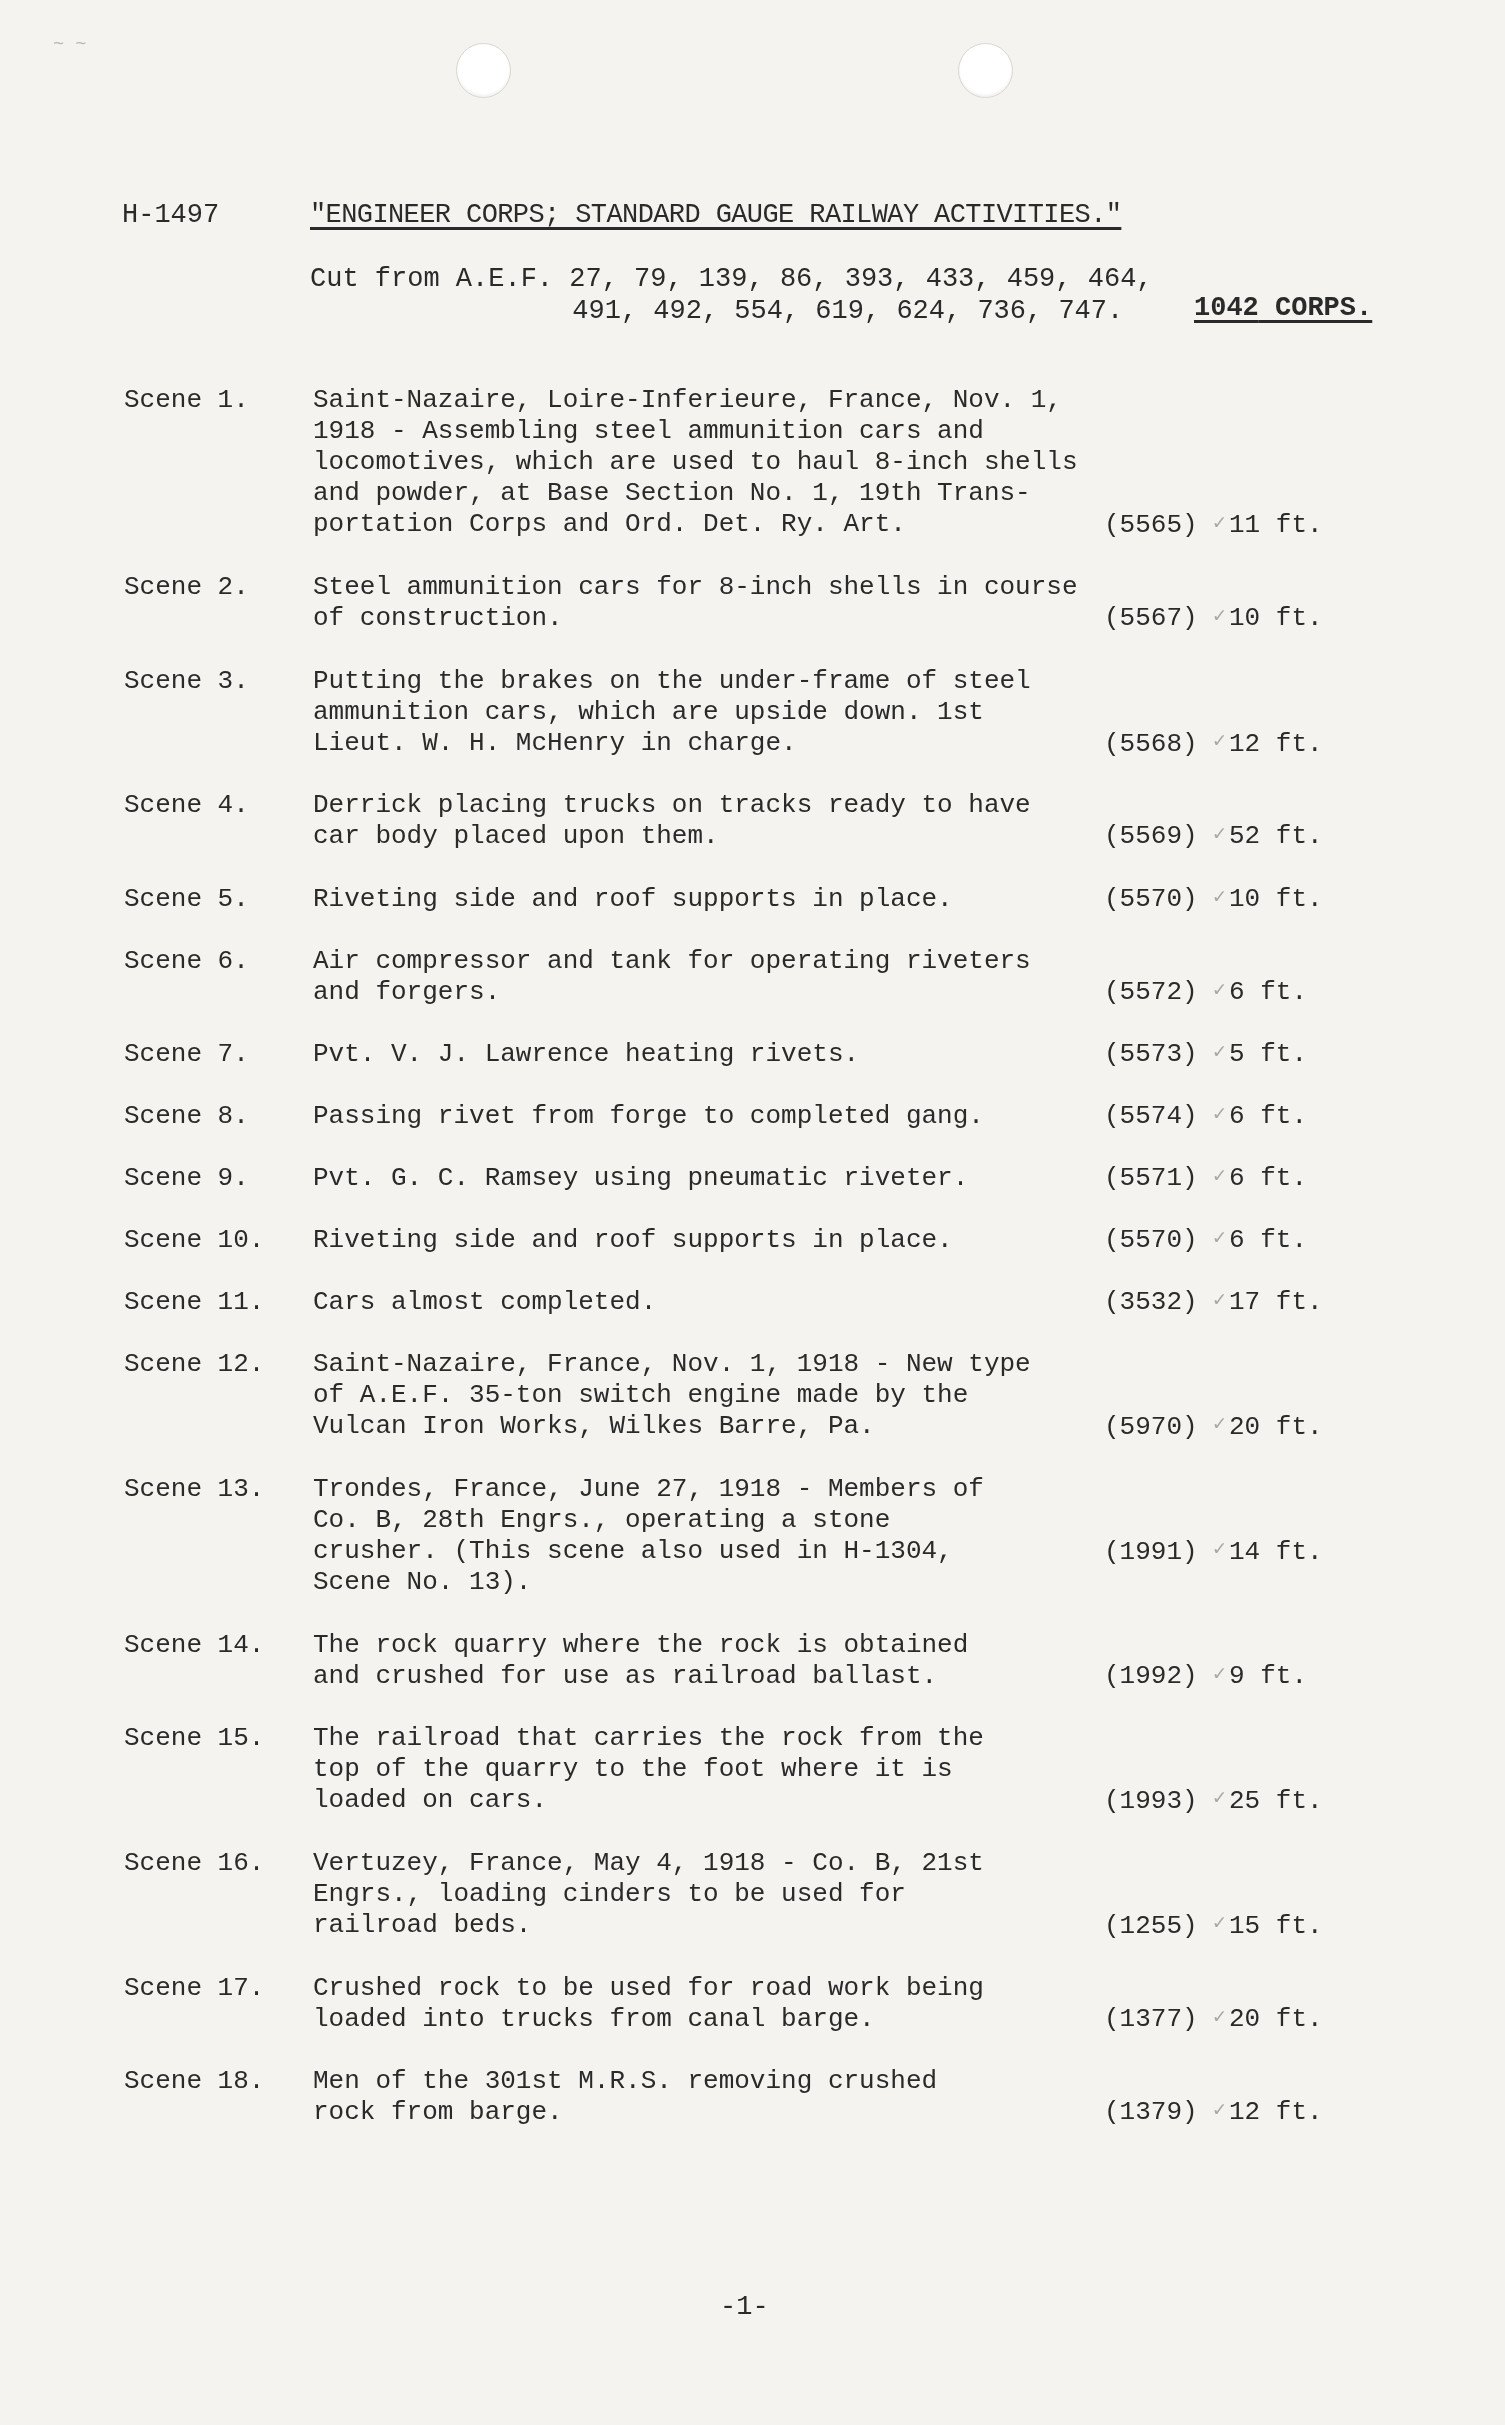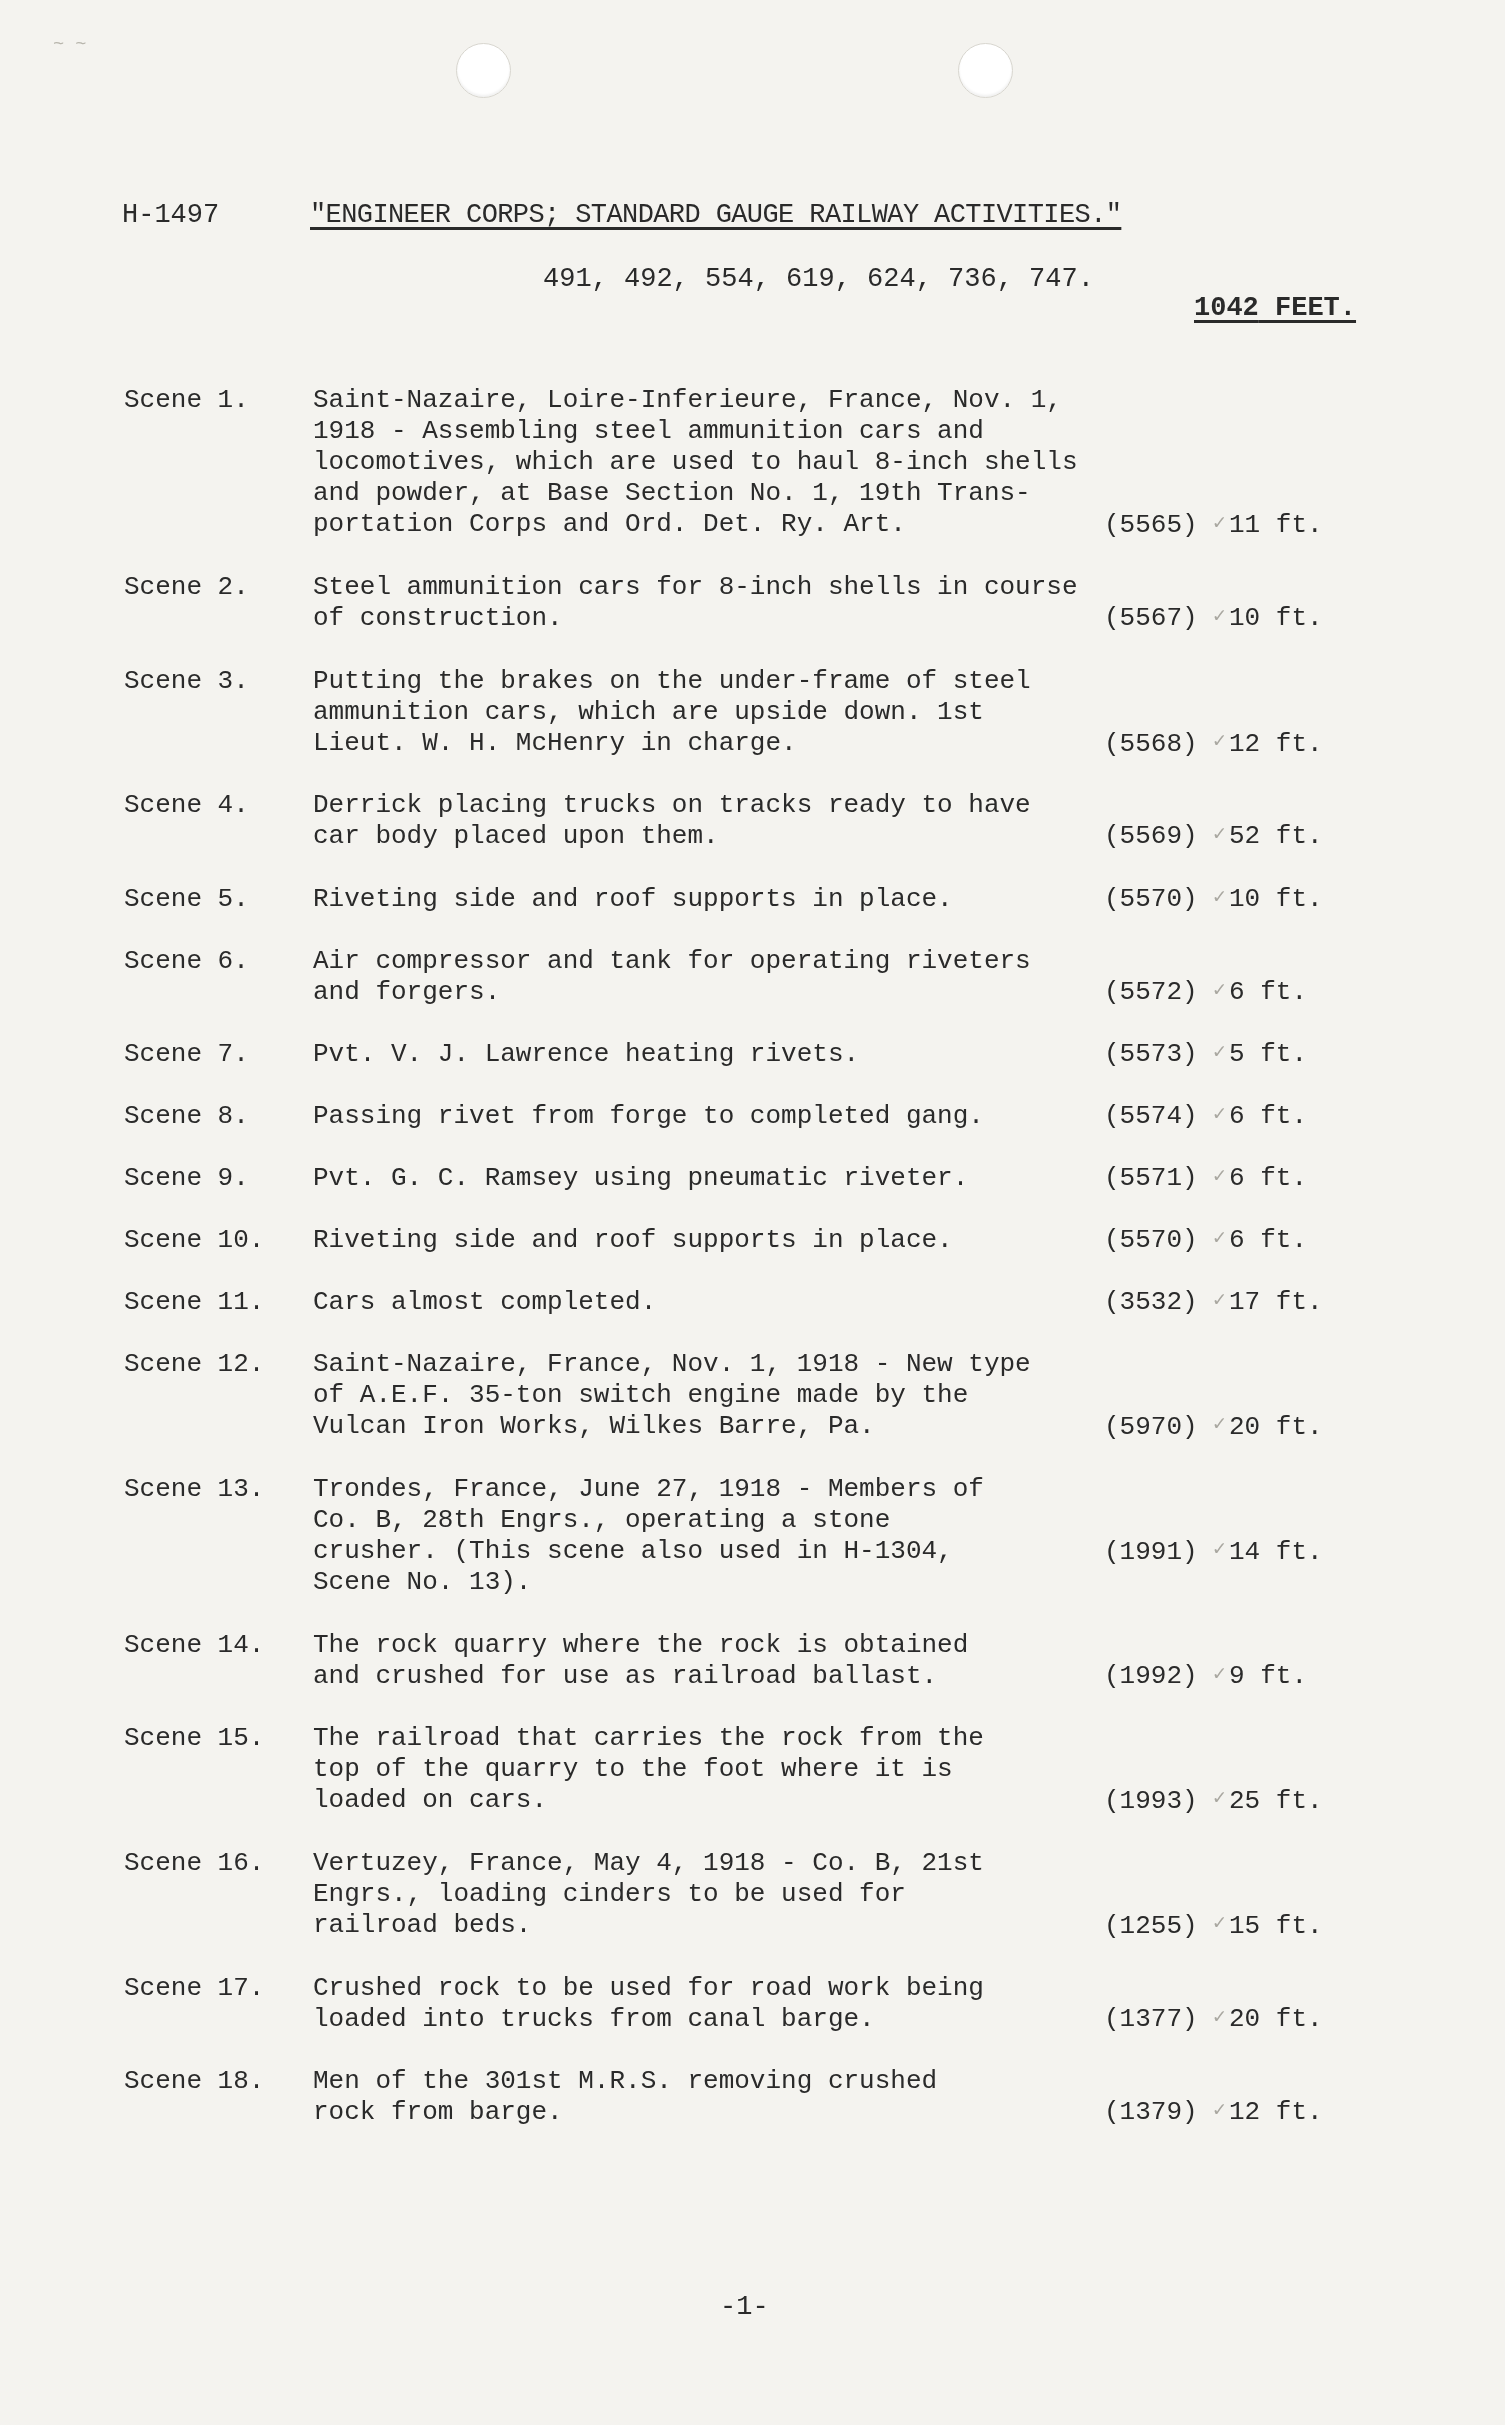--- a/index.html
+++ b/index.html
@@ -48,23 +48,24 @@
 <body>
 
 <div class="page">
   <div class="smudge">~ ~</div>
   <div class="punch-hole" style="left:456px; top:43px;"></div>
   <div class="punch-hole" style="left:958px; top:43px;"></div>
 
   <div class="header-id">H-1497</div>
   <div class="header-title">"ENGINEER CORPS; STANDARD GAUGE RAILWAY ACTIVITIES."</div>
   <div class="cut-from">
+    <span>Cut from A.E.F. 27, 79, 139, 86, 393, 433, 459, 464,</span>
     <span class="cut-line2">491, 492, 554, 619, 624, 736, 747.</span>
   </div>
-  <div class="total-feet"><span class="num">1042</span><span class="num"> FEET.</span></div>
+  <div class="total-feet"><span class="num">1042</span><span class="num"> CORPS.</span></div>
 
   <div class="scenes" id="scene-list">
       <div class="scene" style="top: 0px;">
         <span class="scene-label">Scene 1.</span>
         <span class="scene-desc">Saint-Nazaire, Loire-Inferieure, France, Nov. 1,
 1918 - Assembling steel ammunition cars and
 locomotives, which are used to haul 8-inch shells
 and powder, at Base Section No. 1, 19th Trans-
 portation Corps and Ord. Det. Ry. Art.</span>
         <span class="scene-ref" style="top:125px">(5565)</span>

